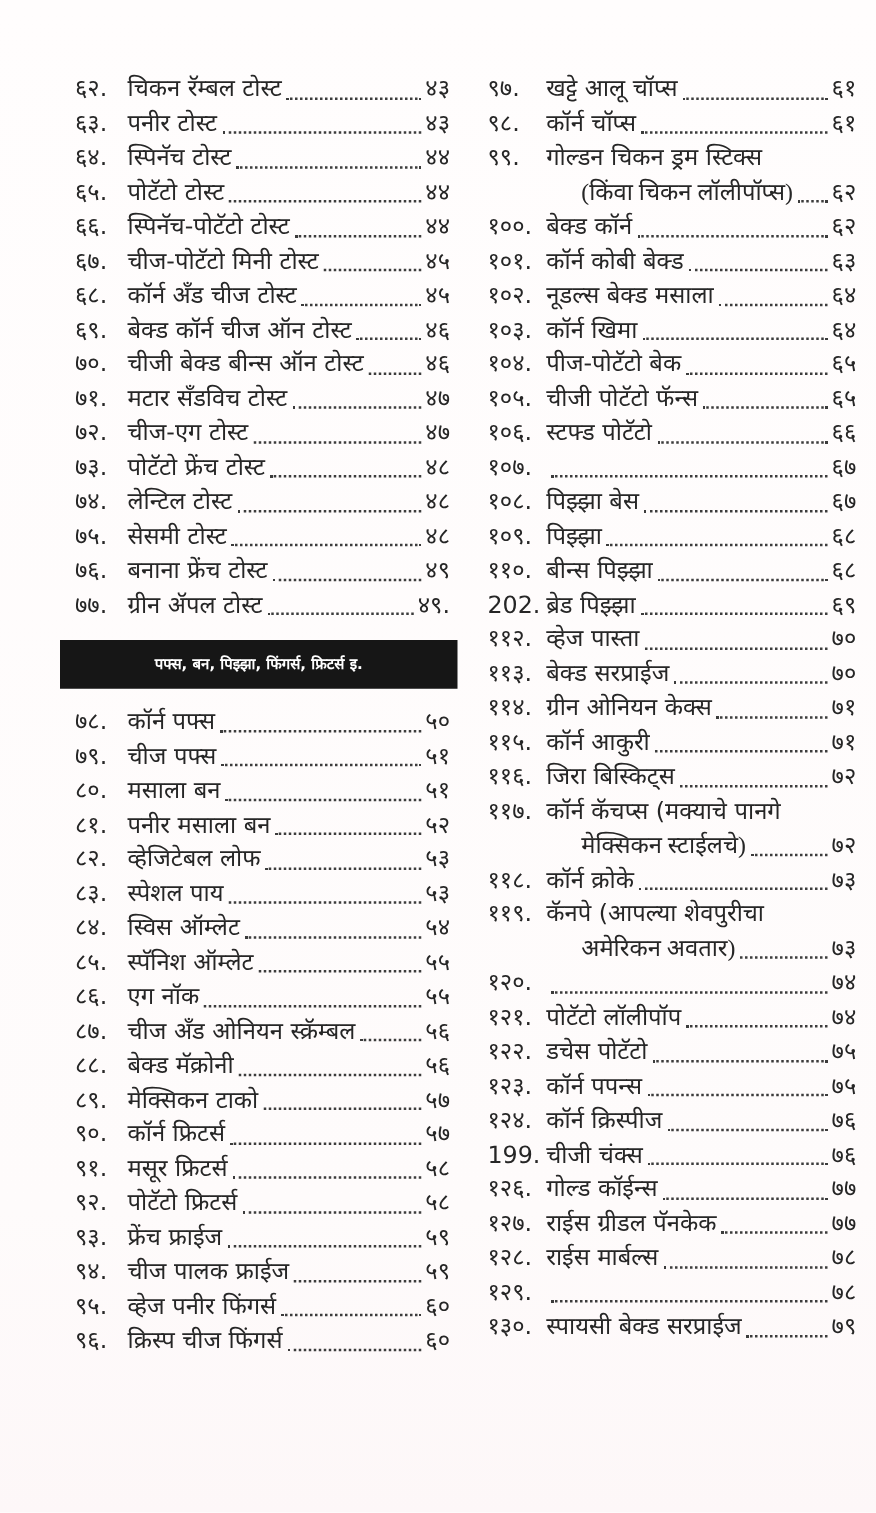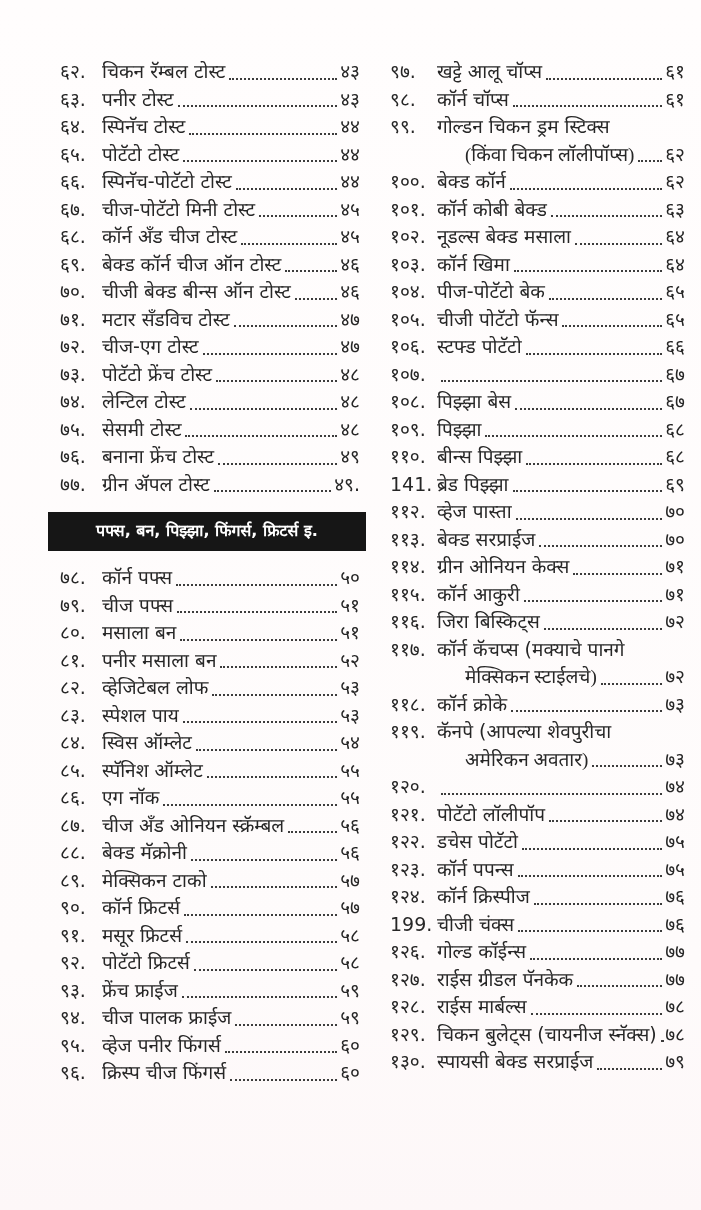--- a/index.html
+++ b/index.html
@@ -41,21 +41,21 @@
     min-width:0;
     border-bottom:2.4px dotted #3c3c3c;
     margin:0 3px 6px 4px;
   }
   .pg{flex-shrink:0;}
   .row.wrap .title{margin-left:28px;font-family:Liberation Serif, serif;}
   .section-header{
     background:#161616;
     color:#ffffff;
     font-weight:bold;
-    font-size:16px;
+    font-size:12px;
     text-align:center;
     line-height:26px;
     padding:6px 2px 7px;
     margin:14px -6px 13px -12px;
   }
 </style>
 </head>
 <body>
 
 <div class="page">
@@ -365,21 +365,21 @@
     <span class="leader"></span>
     <span class="pg">६८</span>
   </div>
           <div class="row">
     <span class="num">११०.</span>
     <span class="title">बीन्स पिझ्झा</span>
     <span class="leader"></span>
     <span class="pg">६८</span>
   </div>
           <div class="row">
-    <span class="num">141.</span>
+    <span class="num">202.</span>
     <span class="title">ब्रेड पिझ्झा</span>
     <span class="leader"></span>
     <span class="pg">६९</span>
   </div>
           <div class="row">
     <span class="num">११२.</span>
     <span class="title">व्हेज पास्ता</span>
     <span class="leader"></span>
     <span class="pg">७०</span>
   </div>
@@ -483,21 +483,20 @@
     <span class="pg">७७</span>
   </div>
           <div class="row">
     <span class="num">१२८.</span>
     <span class="title">राईस मार्बल्स</span>
     <span class="leader"></span>
     <span class="pg">७८</span>
   </div>
           <div class="row">
     <span class="num">१२९.</span>
-    <span class="title">चिकन बुलेट्स (चायनीज स्नॅक्स)</span>
     <span class="leader"></span>
     <span class="pg">७८</span>
   </div>
           <div class="row">
     <span class="num">१३०.</span>
     <span class="title">स्पायसी बेक्ड सरप्राईज</span>
     <span class="leader"></span>
     <span class="pg">७९</span>
   </div>
         </div>

